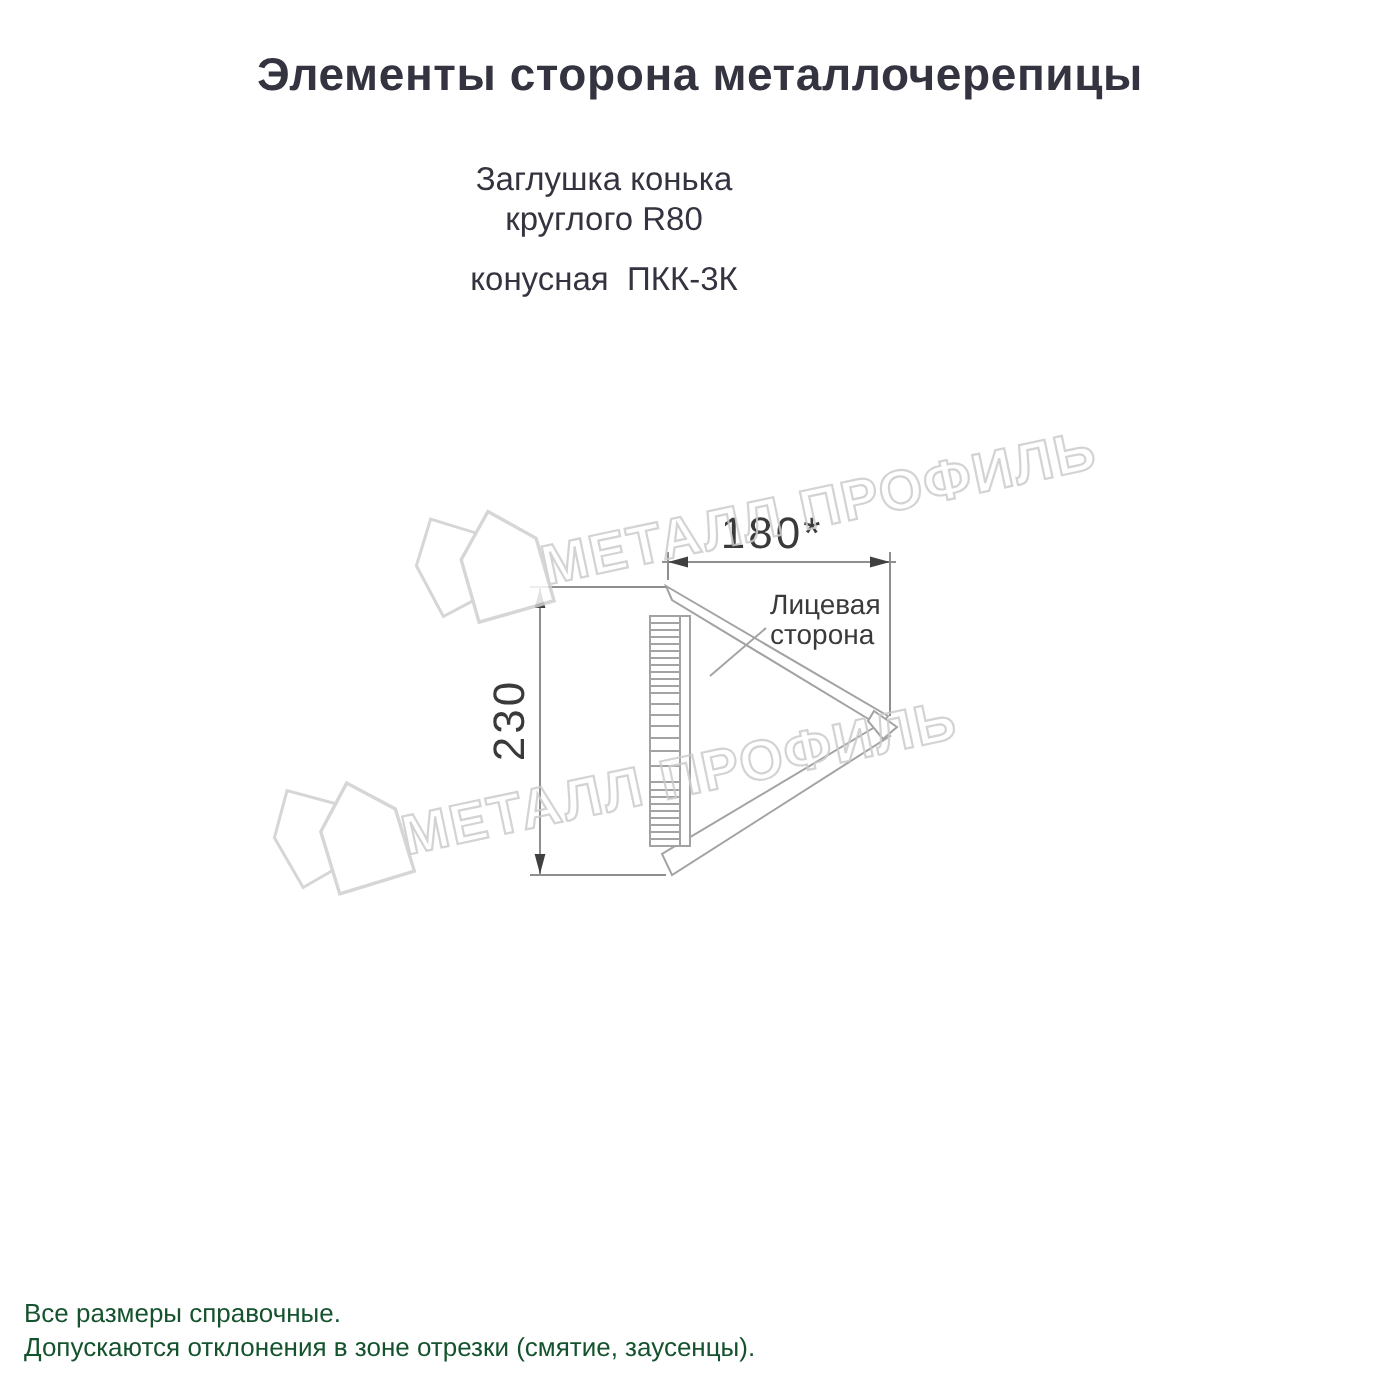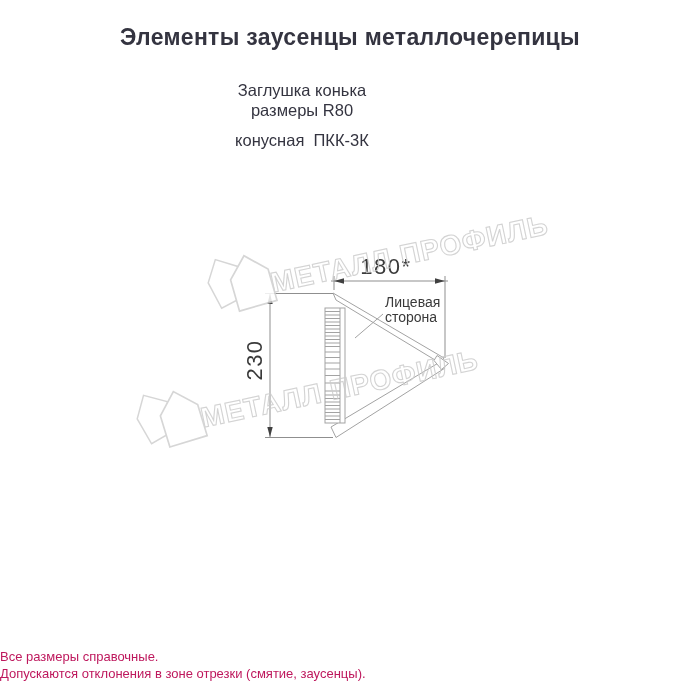--- a/index.html
+++ b/index.html
@@ -36,32 +36,32 @@
   .face-text {
     font-size: 14px; fill: #3a3a3a;
     font-family: "Liberation Sans", sans-serif;
   }
   .wm-text {
     font-size: 28px; font-weight: bold; letter-spacing: 1px;
     fill: none; stroke: #cccccc; stroke-width: 1.1px;
     font-family: "Liberation Sans", sans-serif;
   }
   .footer-note {
-    position: absolute; left: 0;
-    font-size: 13px; color: #be185d;
+    position: absolute; left: 12px;
+    font-size: 13px; color: #14532d;
   }
   .footer-note.f1 { top: 649px; }
   .footer-note.f2 { top: 666px; }
 </style>
 </head>
 <body>
 
-<div class="page-title">Элементы заусенцы металлочерепицы</div>
+<div class="page-title">Элементы сторона металлочерепицы</div>
 <div class="product-line l1">Заглушка конька</div>
-<div class="product-line l2">размеры R80</div>
+<div class="product-line l2">круглого R80</div>
 <div class="product-line l3">конусная  ПКК-3К</div>
 
 <svg class="drawing" viewBox="0 0 700 700" xmlns="http://www.w3.org/2000/svg">
   <defs>
     <path id="wm-house" d="M2 17 L17 2 L32 17 L32 42 L2 42 Z"></path>
   </defs>
 
   <g stroke="#a3a3a3" stroke-width="1" fill="#ffffff">
     <polygon points="333,293 444,358 440,363 336,300"></polygon>
     <polygon points="440,362 445,368 336,437.5 331,427"></polygon>

